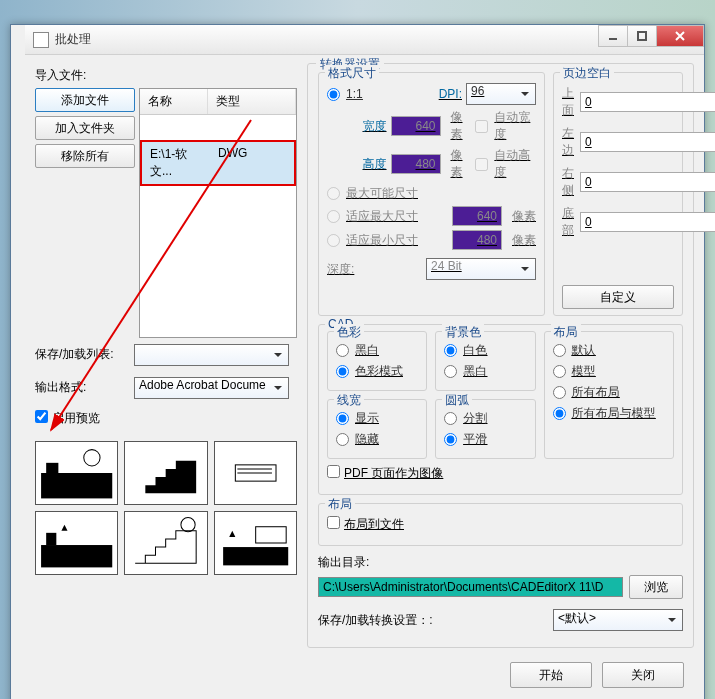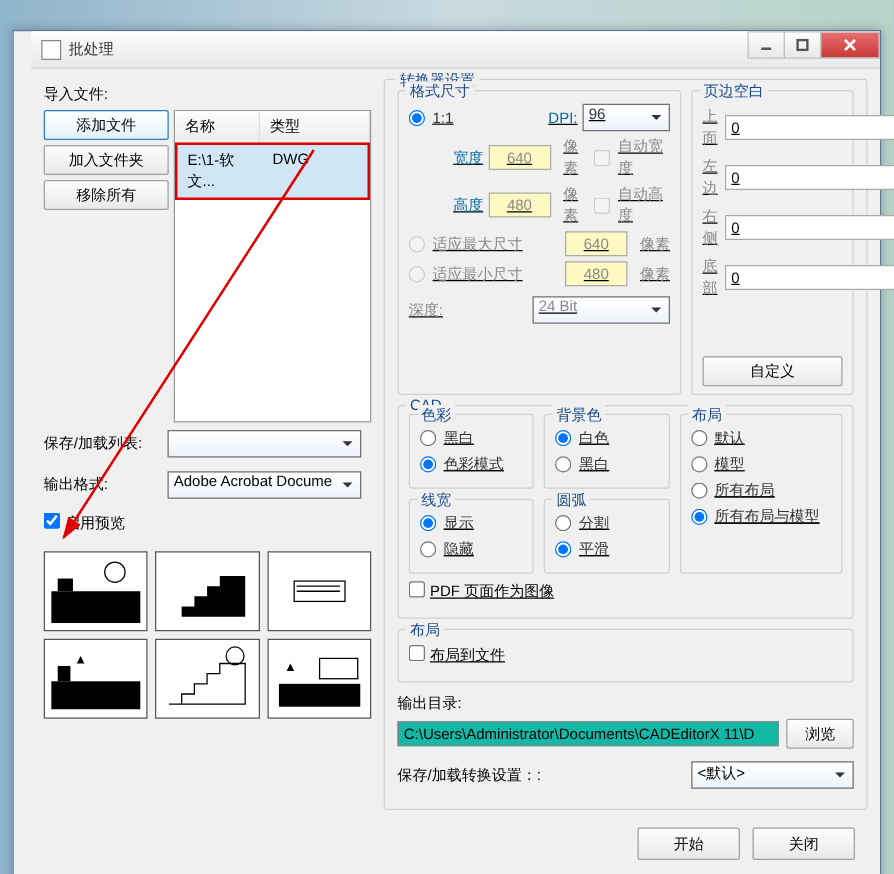--- a/index.html
+++ b/index.html
@@ -20,21 +20,21 @@
 .right { flex: 1; display: flex; flex-direction: column; }
 
 .lbl { color: #000; margin: 4px 0; }
 .chkline { display: flex; align-items: flex-start; gap: 4px; margin: 6px 0; }
 
 .import-area { display: flex; gap: 4px; }
 .btn-col { display: flex; flex-direction: column; gap: 4px; width: 100px; }
 .wbtn { height: 24px; background: linear-gradient(#fdfdfd,#e9e9e9); border: 1px solid #a0a0a0; border-radius: 2px; cursor: pointer; }
 .wbtn.blue { border: 1px solid #2b7ec2; background: linear-gradient(#fff,#e4f1fb); }
 
-.file-table { flex: 1; background: #fff; border: 1px solid #999; display: flex; flex-direction: column; }
+.file-table { flex: 1; background: #fff; border: 1px solid #999; display: flex; flex-direction: column; gap: 26px; }
 .file-table .hdr { display: flex; background: linear-gradient(#fdfdfd,#ececec); border-bottom: 1px solid #ccc; }
 .file-table .hdr > div { padding: 4px 8px; border-right: 1px solid #ddd; }
 .file-table .row { display: flex; }
 .file-table .row.selected { background: #d0e6f5; border: 2px solid #e00000; margin: -1px 0; position: relative; }
 .file-table .row > div { padding: 4px 8px; }
 .col-name { width: 68px; }
 .col-type { flex: 1; }
 
 .arrow-overlay { position: absolute; top: 85px; left: 25px; width: 260px; height: 330px; pointer-events: none; z-index: 50; }
 
@@ -56,21 +56,21 @@
 .inner-group > .glabel { position: absolute; top: -8px; left: 6px; background: #f0f0f0; padding: 0 3px; color: #1a4a8a; }
 
 .format-area { display: flex; gap: 8px; }
 .format-left { flex: 1; }
 .format-right { width: 130px; }
 
 .radio-row { display: flex; align-items: center; gap: 4px; margin: 4px 0; color: #333; }
 .radio-row input { margin-right: 2px; }
 .radio-row.disabled { color: #888; }
 .num-input { width: 50px; height: 20px; border: 1px solid #aaa; background: #fff; text-align: right; padding: 0 4px; }
-.num-input:disabled { background: #fef9c3; color: #888; text-align: center; }
+.num-input:disabled { background: #4c1d95; color: #888; }
 .unit { color: #888; margin-left: 4px; }
 .small-lbl { color: #0369a1; width: 50px; text-align: right; display: inline-block; }
 
 .margin-row { display: flex; align-items: center; gap: 6px; margin: 6px 0; }
 .margin-row .ml { width: 32px; color: #888; }
 .margin-row input { flex: 1; height: 20px; border: 1px solid #aaa; padding: 0 4px; }
 
 .cad-grid { display: grid; grid-template-columns: 1fr 1fr 1.3fr; gap: 8px; }
 
 .txt-input { height: 20px; border: 1px solid #888; background: #14b8a6; padding: 0 4px; width: 100%; }
@@ -196,20 +196,24 @@
               <input type="checkbox" disabled="" style="">
               <span>自动宽度</span>
             </div>
             <div class="radio-row disabled">
               <span style="width:14px"></span>
               <span class="small-lbl">高度</span>
               <input class="num-input" disabled="" value="480" style="">
               <span class="unit">像素</span>
               <input type="checkbox" disabled="" style="">
               <span>自动高度</span>
+            </div>
+            <div class="radio-row disabled">
+              <input type="radio" name="fmt" disabled="" style="">
+              <span>最大可能尺寸</span>
             </div>
             <div class="radio-row disabled">
               <input type="radio" name="fmt" disabled="" style="">
               <span>适应最大尺寸</span>
               <span style="flex:1"></span>
               <input class="num-input" disabled="" value="640" style="">
               <span class="unit">像素</span>
             </div>
             <div class="radio-row disabled">
               <input type="radio" name="fmt" disabled="" style="">

